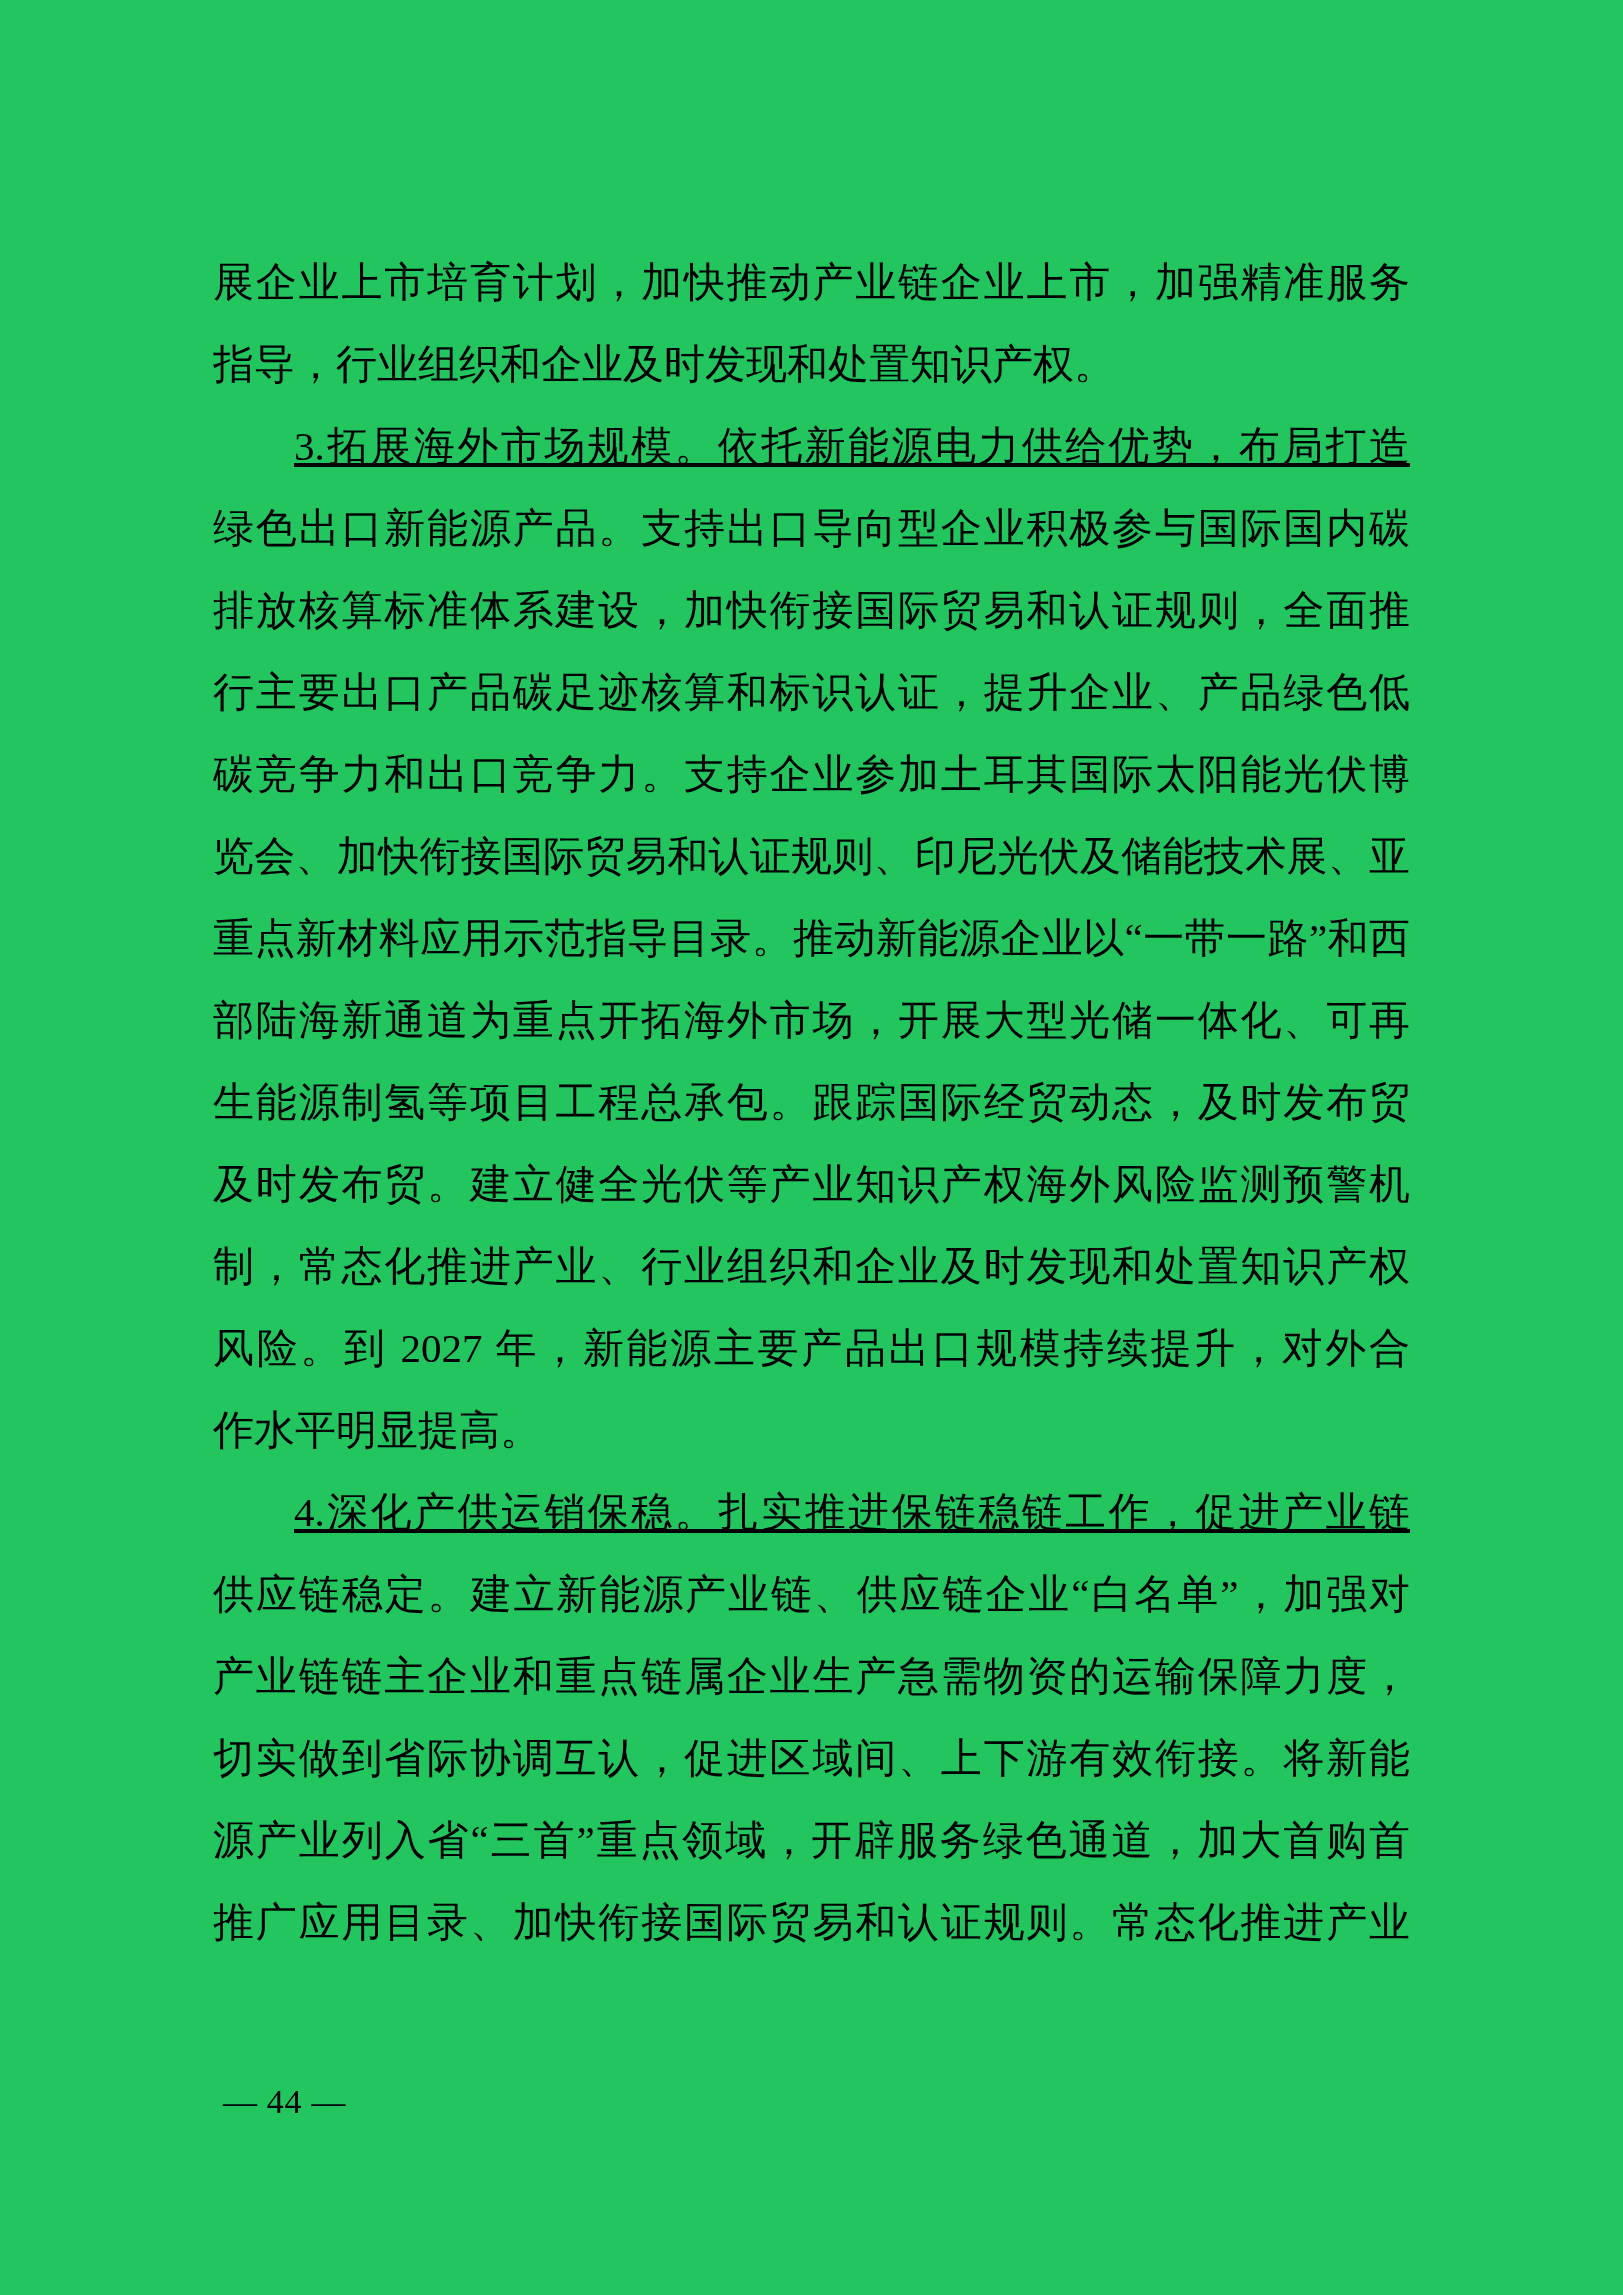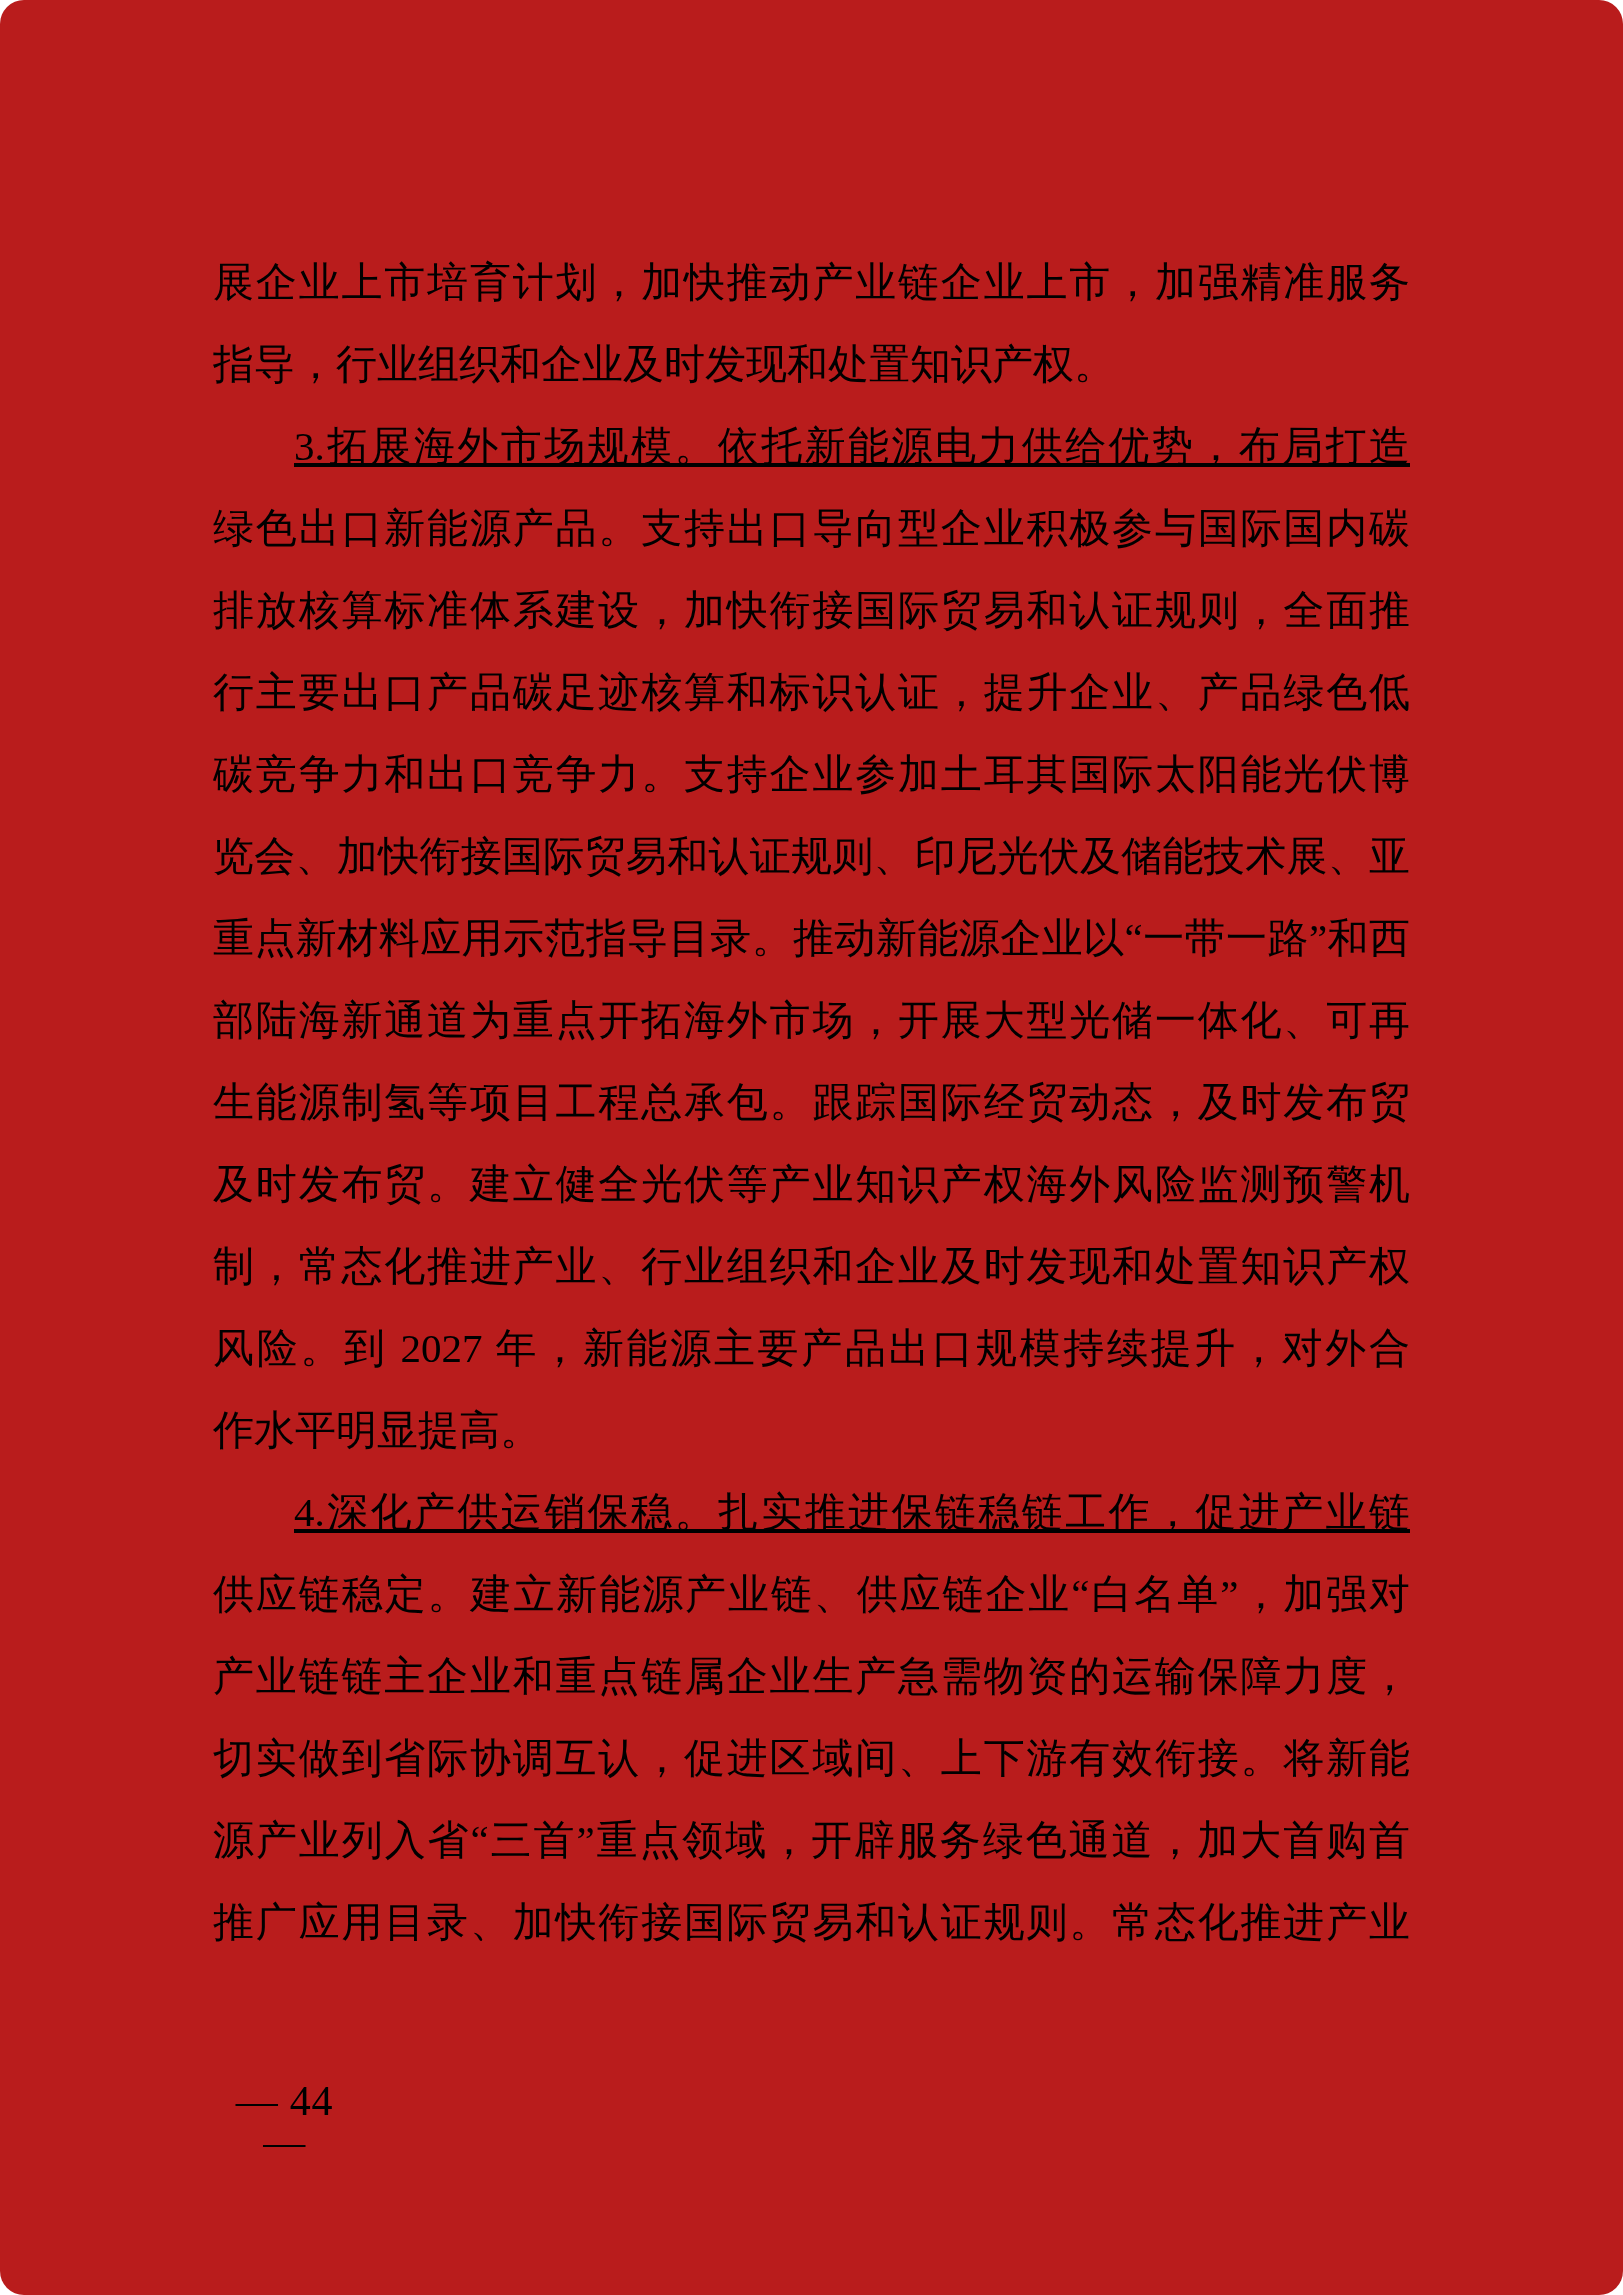--- a/index.html
+++ b/index.html
@@ -4,25 +4,24 @@
 <style>
   html, body {
     margin: 0;
     padding: 0;
     background: #ffffff;
   }
   .page {
     position: relative;
     width: 1623px;
     height: 2295px;
-    background: #b91c1c;
+    background: #22c55e;
     color: #000000;
     font-family: "Liberation Serif", "DejaVu Serif", serif;
     overflow: hidden;
-    border-radius: 24px;
   }
   .textblock {
     position: absolute;
     left: 213px;
     top: 241px;
     width: 1197px;
     font-size: 41px;
     line-height: 82px;
   }
   .line {
@@ -37,21 +36,21 @@
   .line.indent {
     text-indent: 81px;
     text-decoration: underline;
   }
   .footer {
     position: absolute;
     left: 216px;
     top: 2081px;
     width: 137px;
     text-align: center;
-    font-size: 42px;
+    font-size: 34px;
     line-height: 41px;
     letter-spacing: 0.7px;
   }
 </style>
 </head>
 <body>
 
 <div class="page">
   <div class="textblock">
     <div class="line just">展企业上市培育计划，加快推动产业链企业上市，加强精准服务</div>

